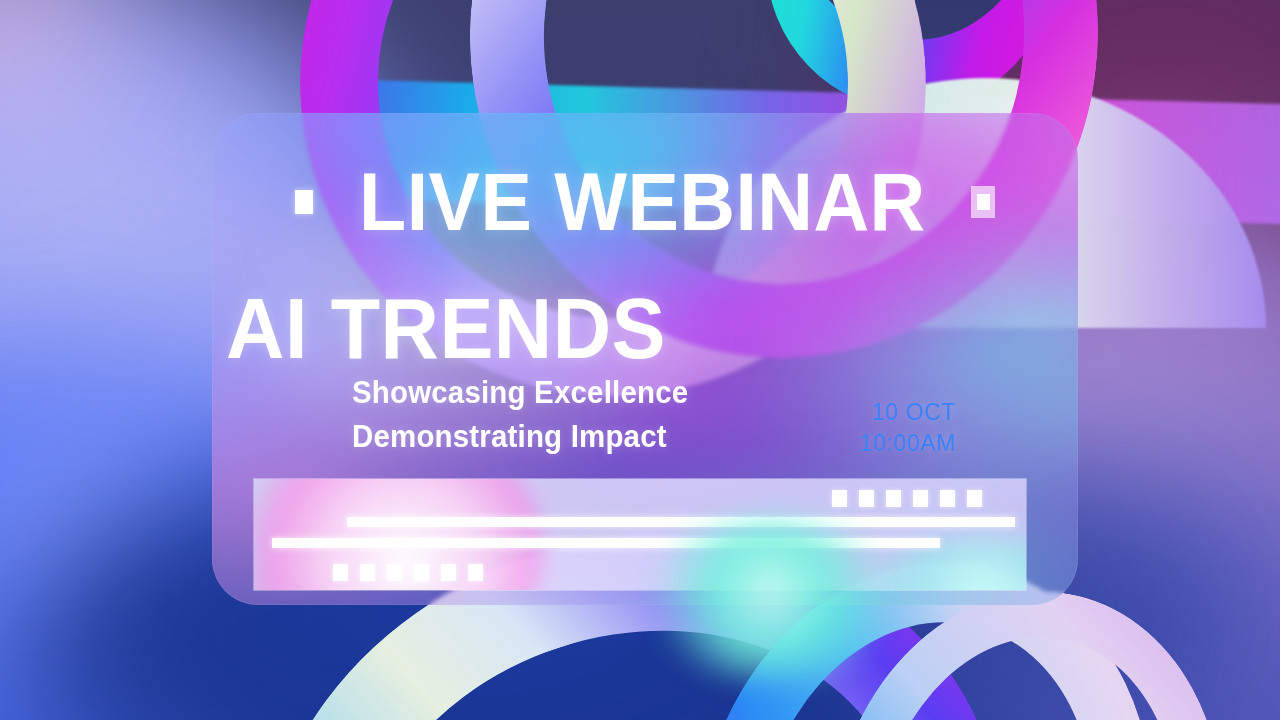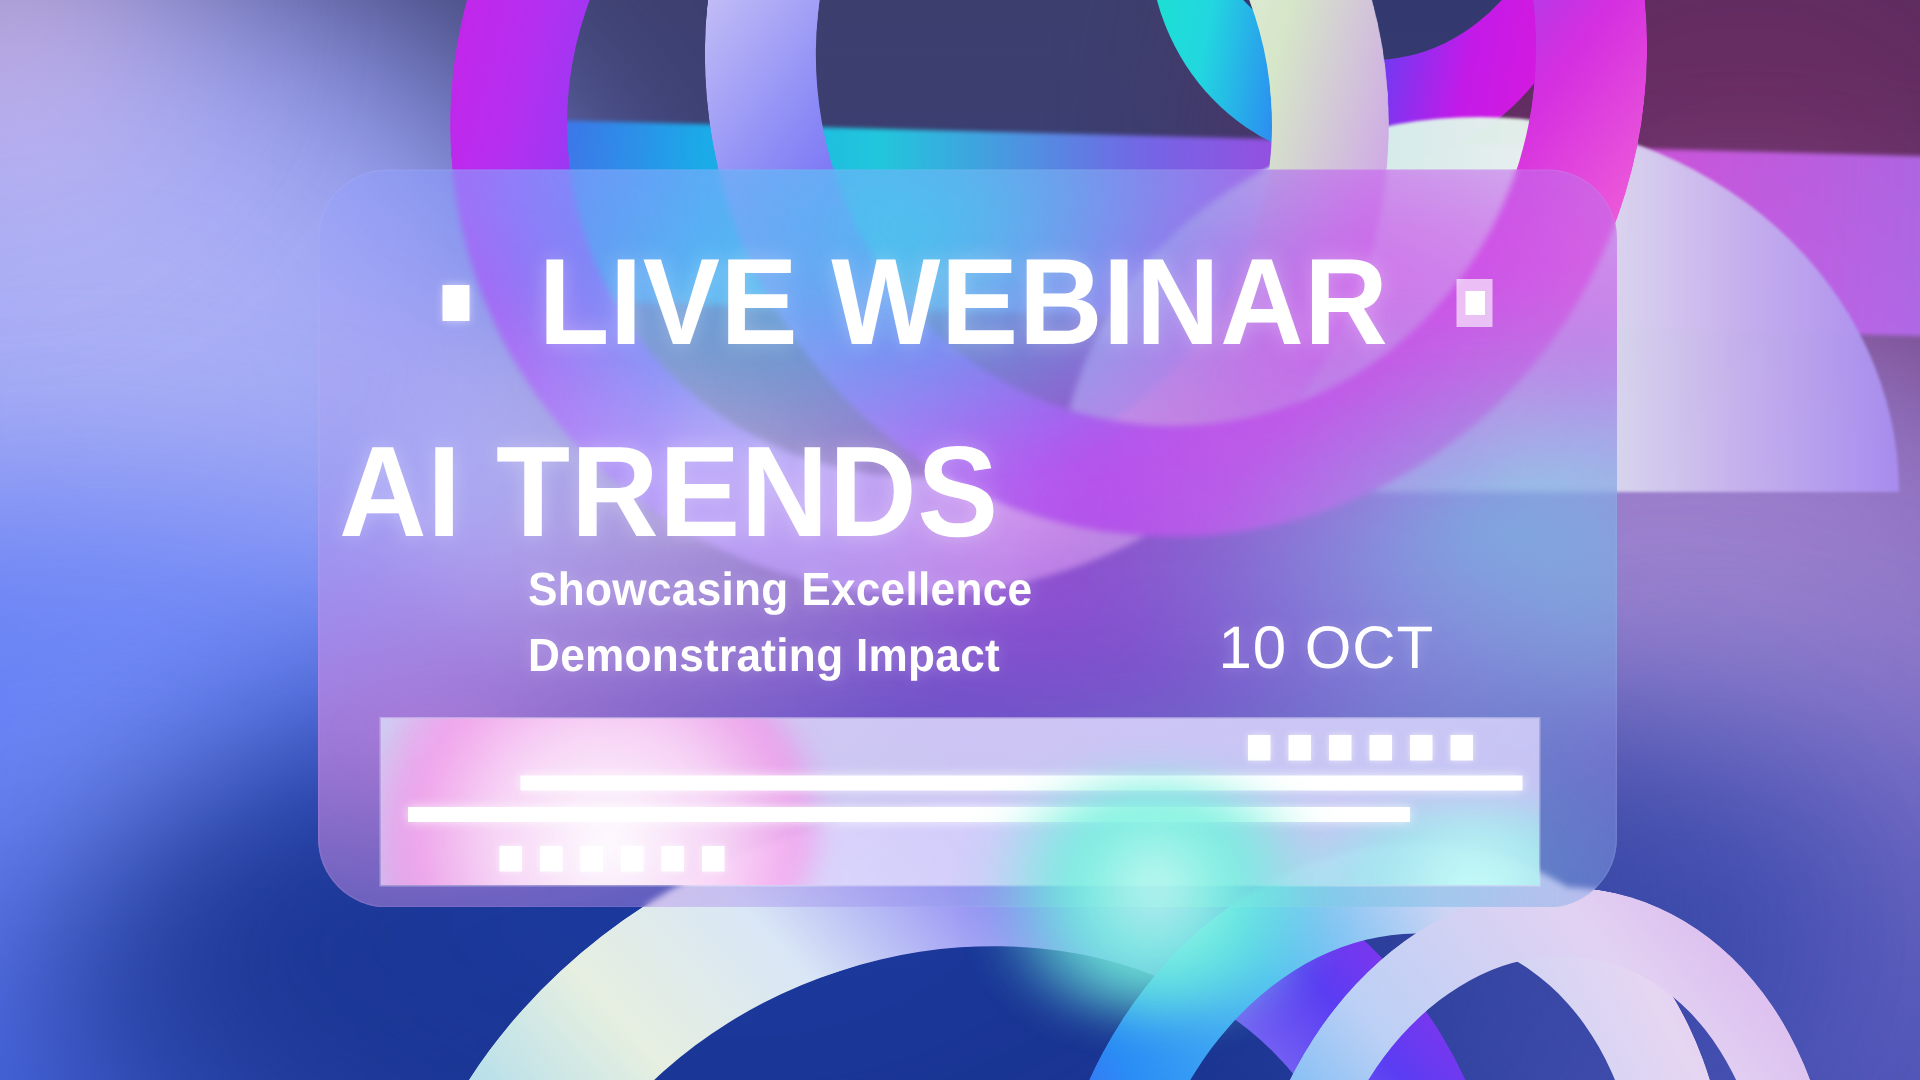--- a/index.html
+++ b/index.html
@@ -324,23 +324,23 @@
     letter-spacing: .2px;
     transform: scaleX(0.95);
     transform-origin: left center;
     white-space: nowrap;
     text-shadow: 0 0 10px rgba(255,255,255,.22);
   }
 
   .when {
     font-family: "Liberation Sans Narrow", "Liberation Sans", sans-serif;
     font-weight: 400;
-    font-size: 40px;
+    font-size: 23px;
     line-height: 1.36;
-    color: #ffffff;
+    color: #3b82f6;
     text-align: right;
     letter-spacing: .6px;
     white-space: nowrap;
     text-shadow: 0 0 10px rgba(255,255,255,.22);
   }
 
   
   .panel {
     position: absolute;
     left: 42px;
@@ -434,20 +434,21 @@
         <span class="title-main">AI TRENDS</span>
       </div>
 
       <div class="info-row">
         <div>
           <div class="tagline">Showcasing Excellence</div>
           <div class="tagline">Demonstrating Impact</div>
         </div>
         <div>
           <div class="when">10 OCT</div>
+          <div class="when">10:00AM</div>
         </div>
       </div>
 
       <div class="panel">
         <div class="panel-glow-a"></div>
         <div class="panel-glow-b"></div>
 
         <div class="dots dots-top">
           <i></i>
           <i></i>

